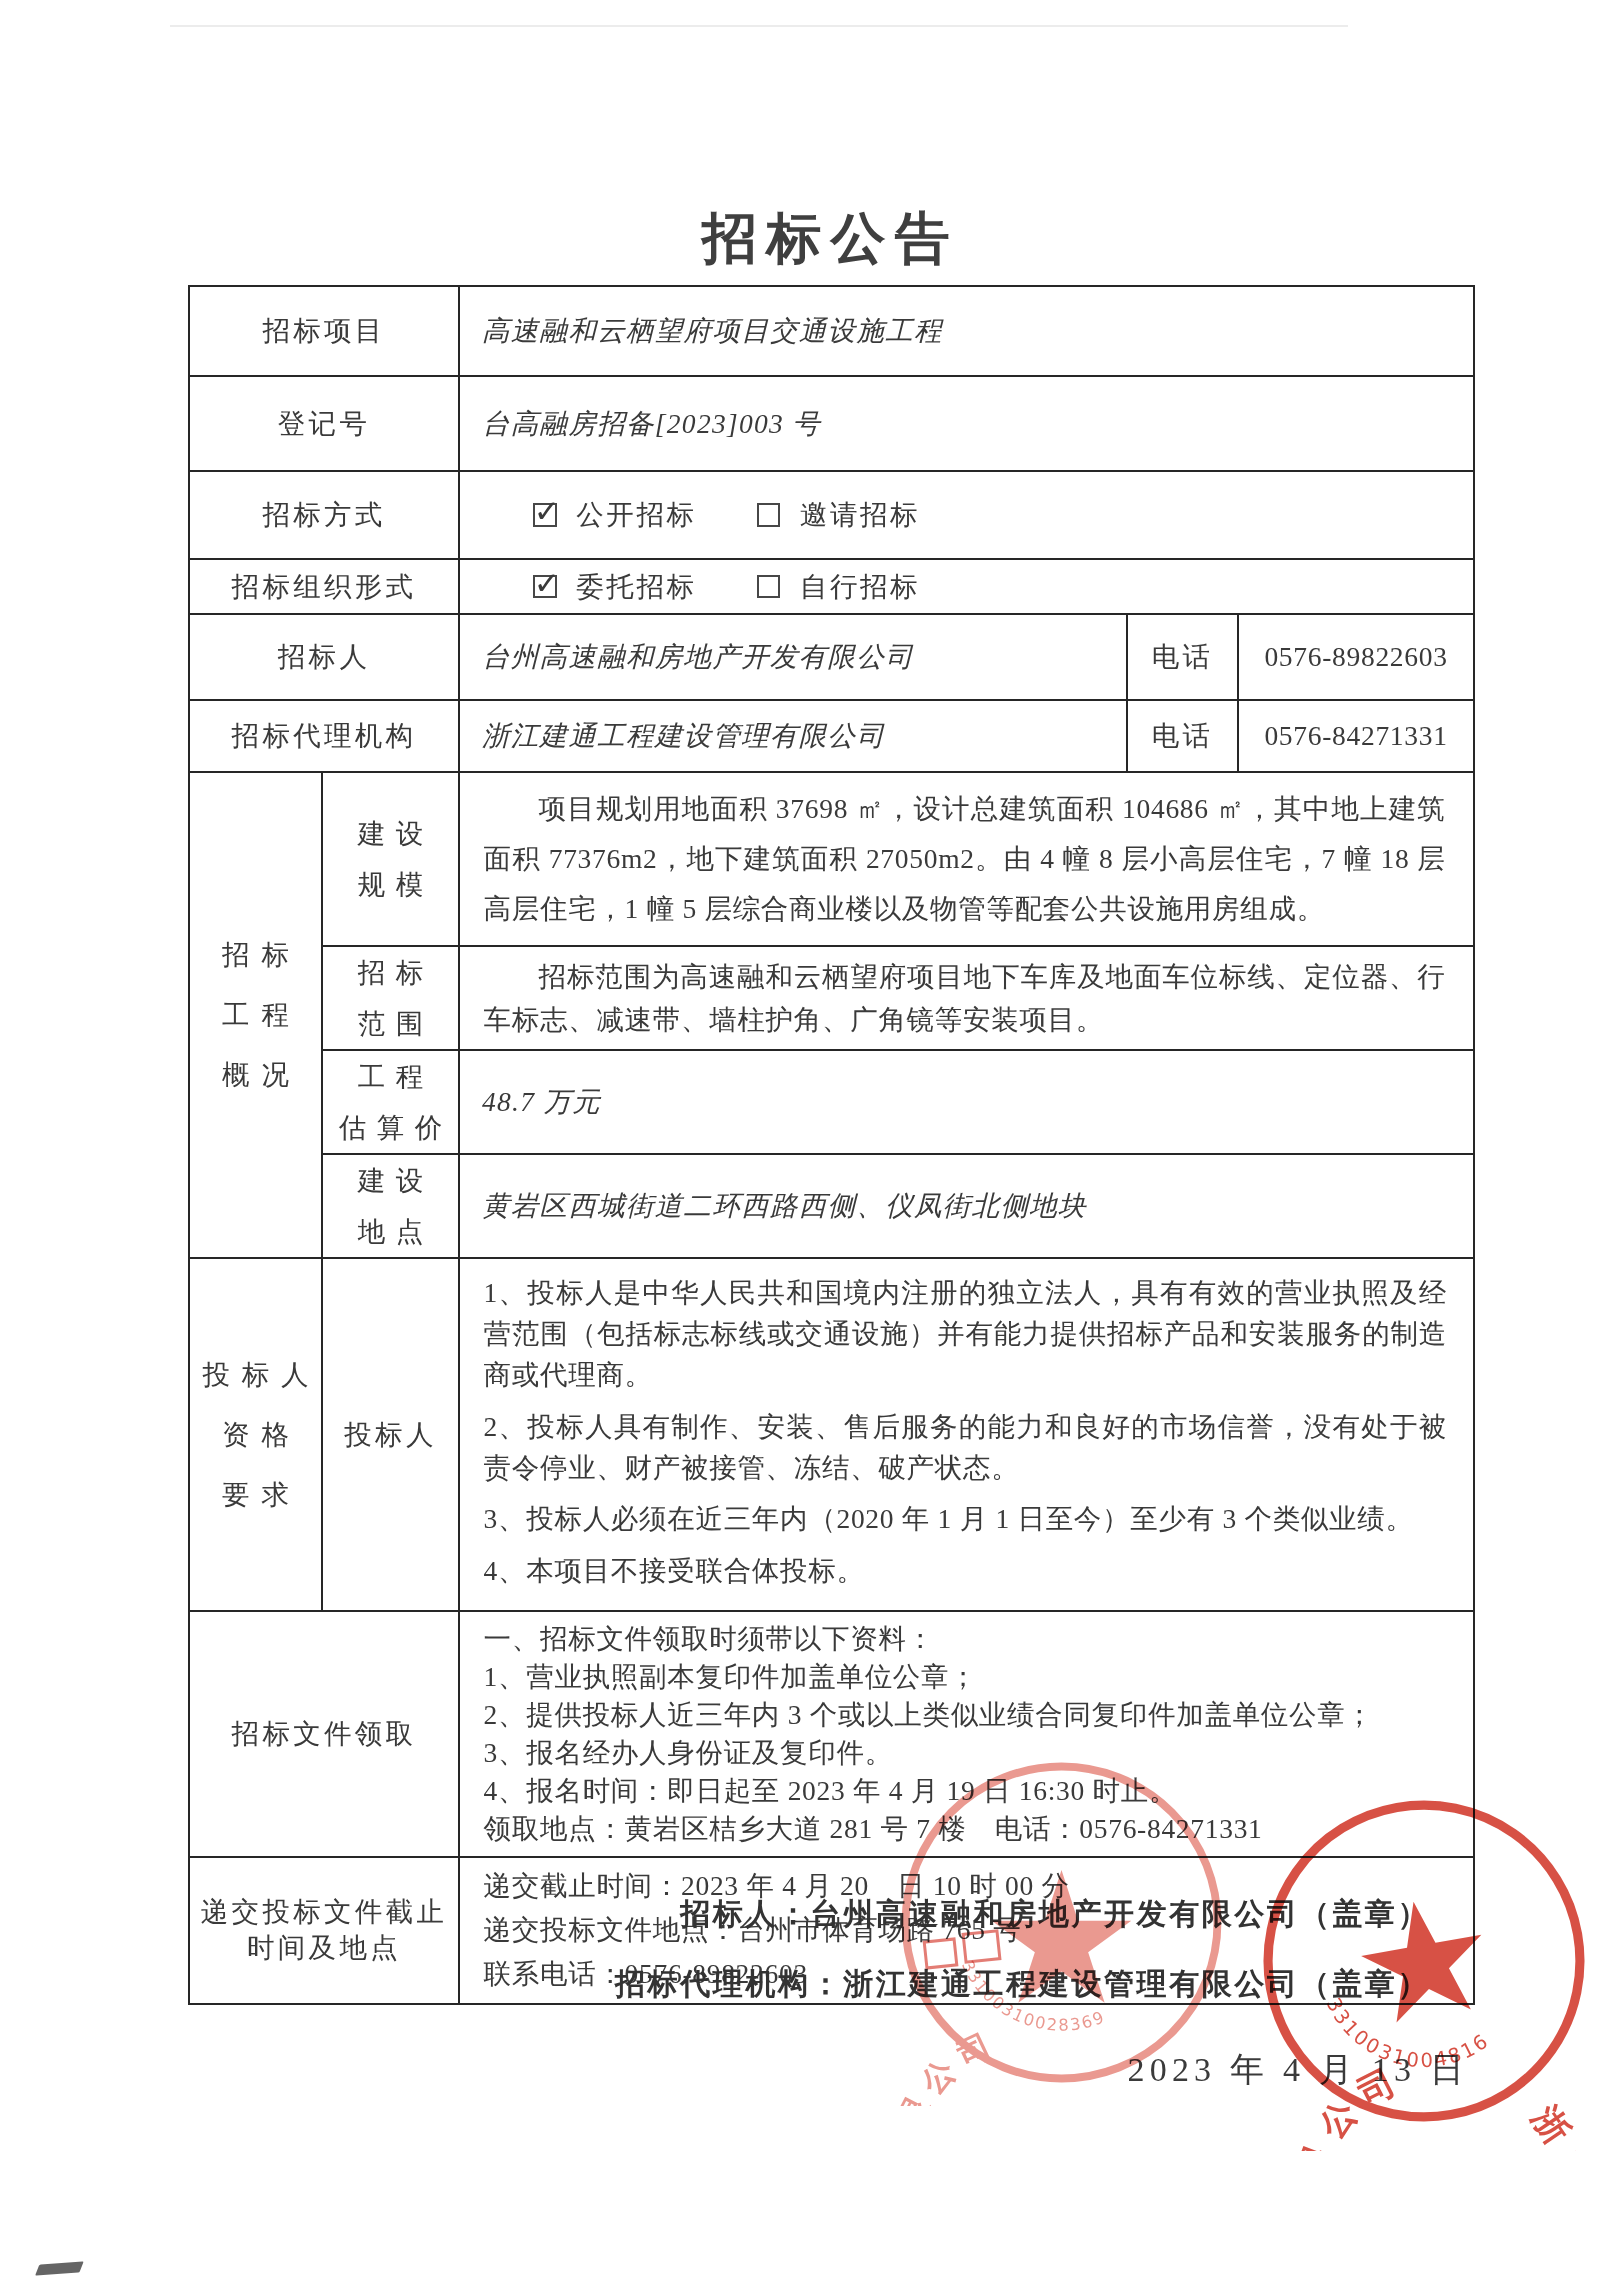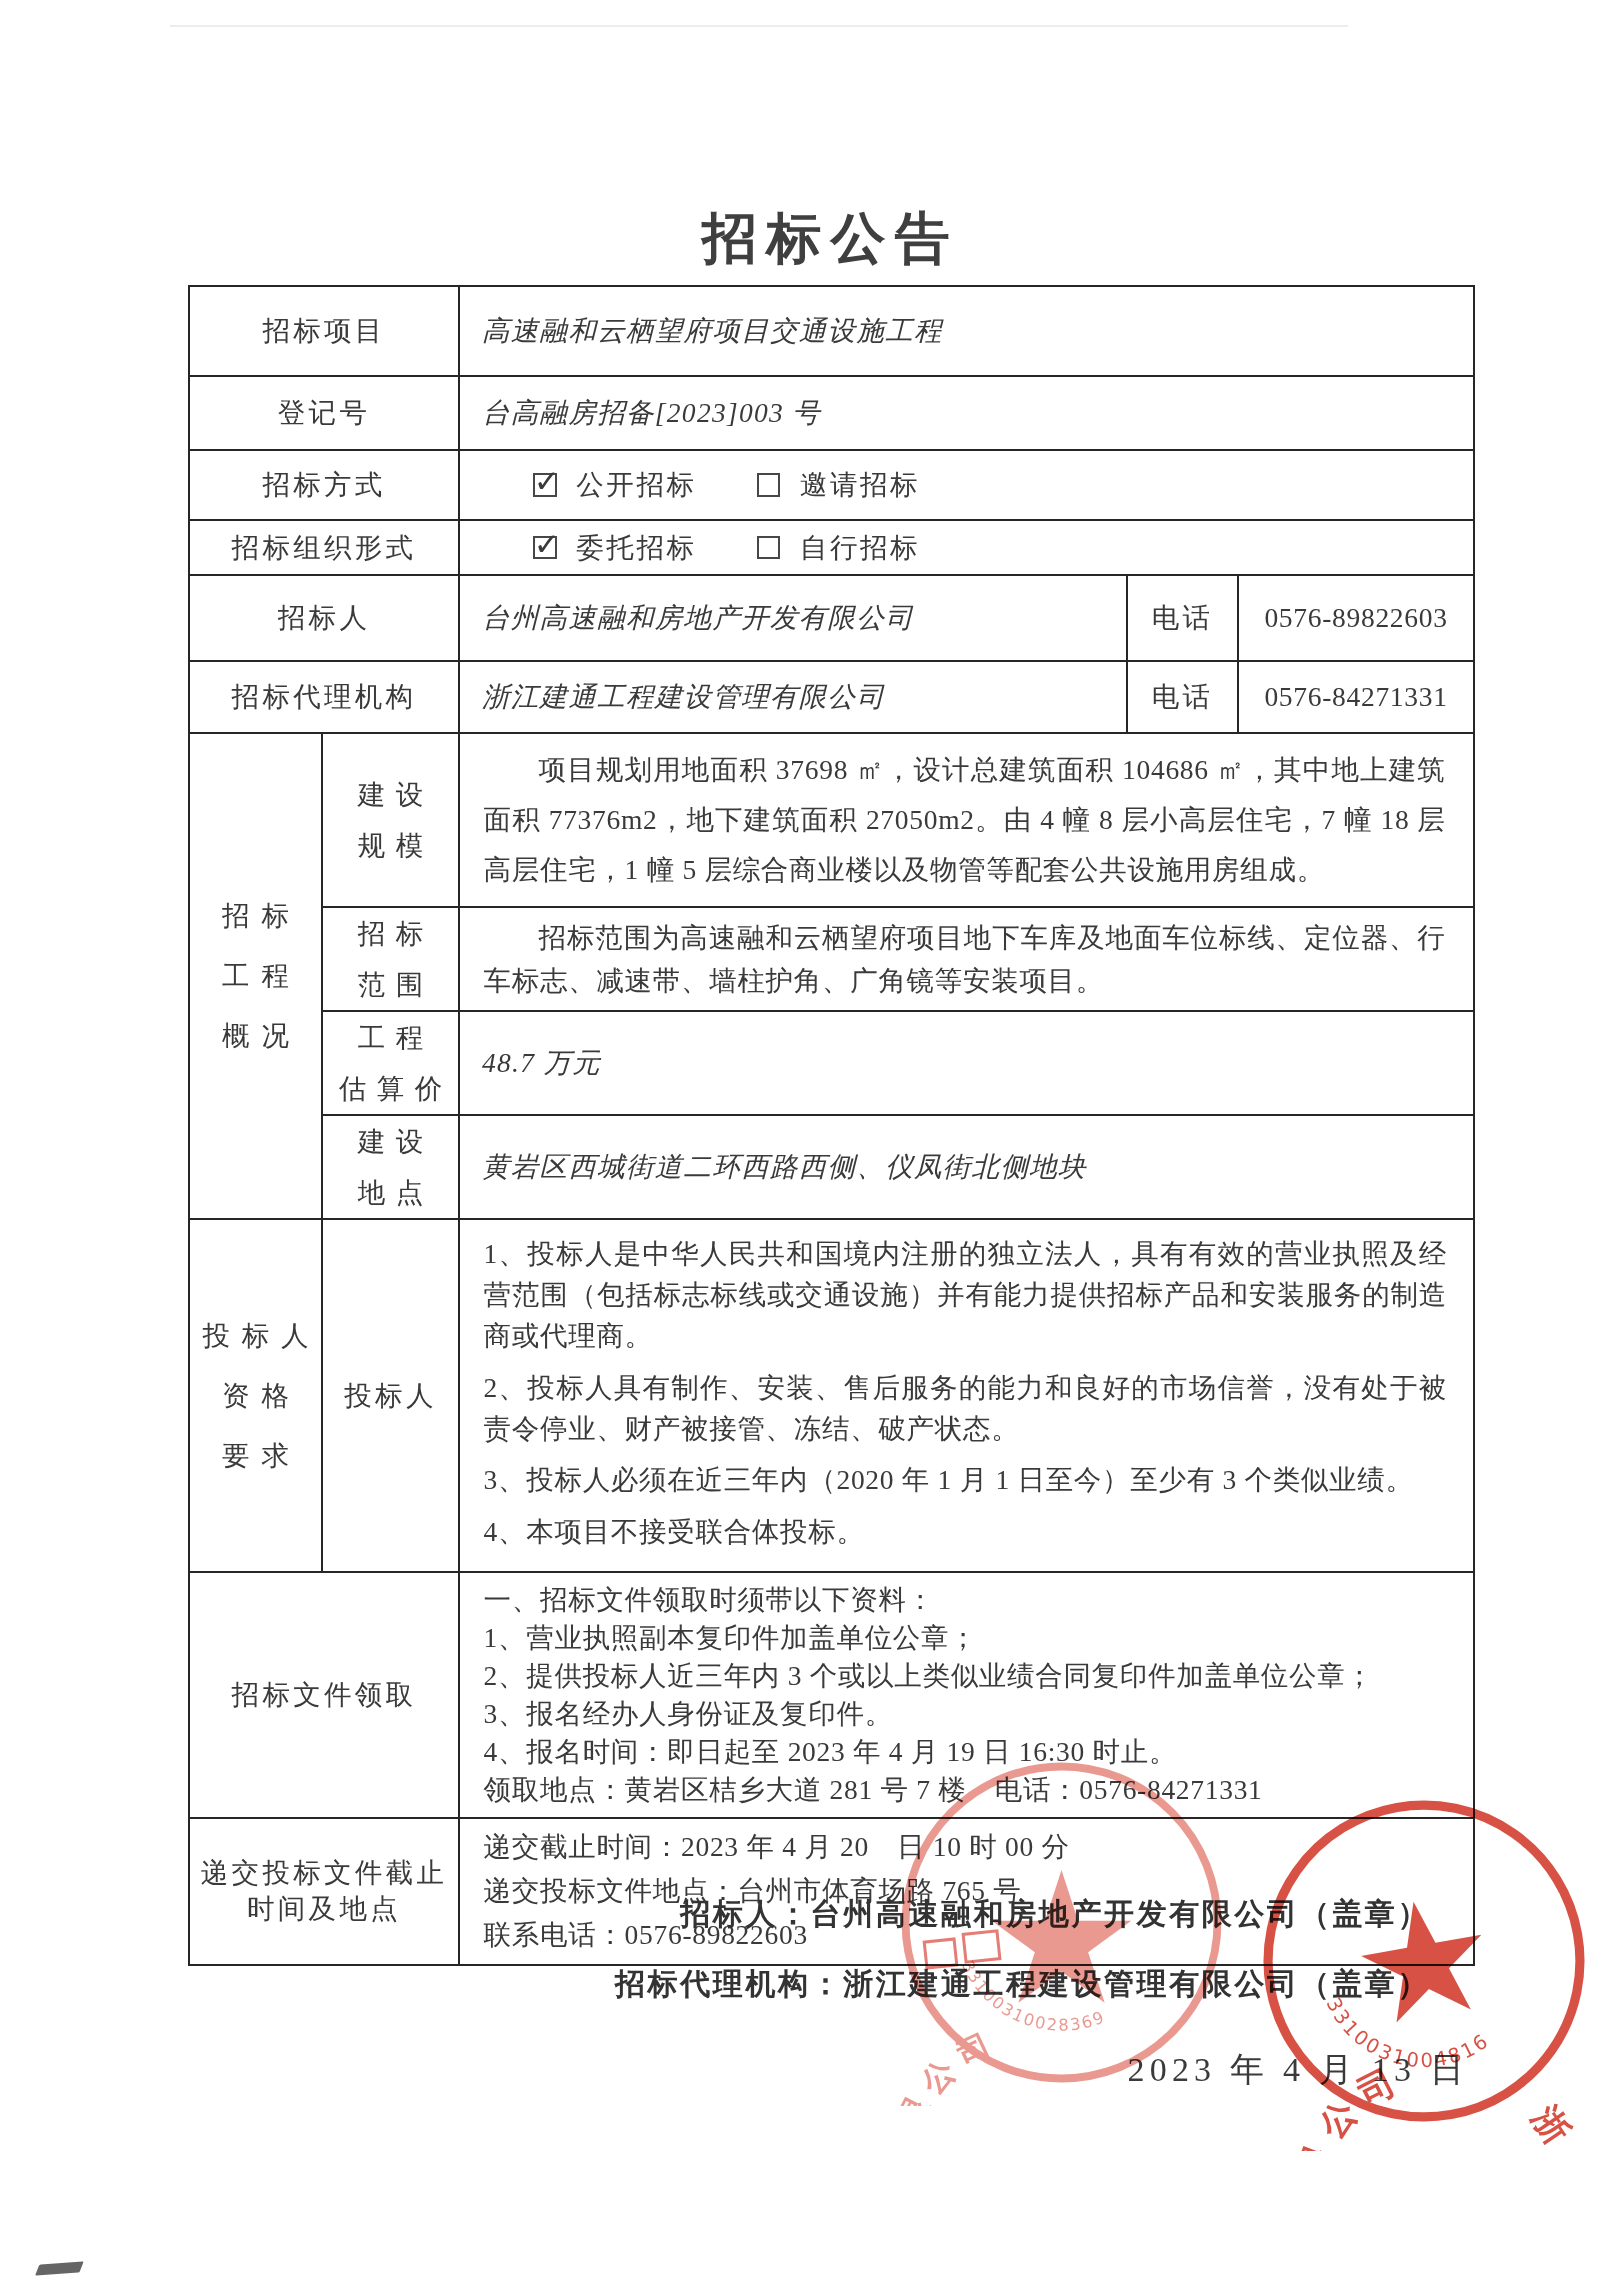--- a/index.html
+++ b/index.html
@@ -64,26 +64,26 @@
       <col style="width:111px">
       <col style="width:236px">
   </colgroup>
 
   <tbody>
       <tr style="height:90px">
     <td colspan="2" class="lbl">招标项目</td>
     <td colspan="3" class="val">高速融和云栖望府项目交通设施工程</td>
   </tr>
 
-  <tr style="height:74px">
+  <tr style="height:95px">
     <td colspan="2" class="lbl">登记号</td>
     <td colspan="3" class="val">台高融房招备[2023]003 号</td>
   </tr>
 
-  <tr style="height:70px">
+  <tr style="height:88px">
     <td colspan="2" class="lbl">招标方式</td>
     <td colspan="3">
       <div class="cbrow">
         <span class="cb">
               <span class="mark">✓</span>
             </span>
         <span class="cb-label">公开招标</span>
         <span class="cb second">
               <span class="mark"></span>
             </span>

